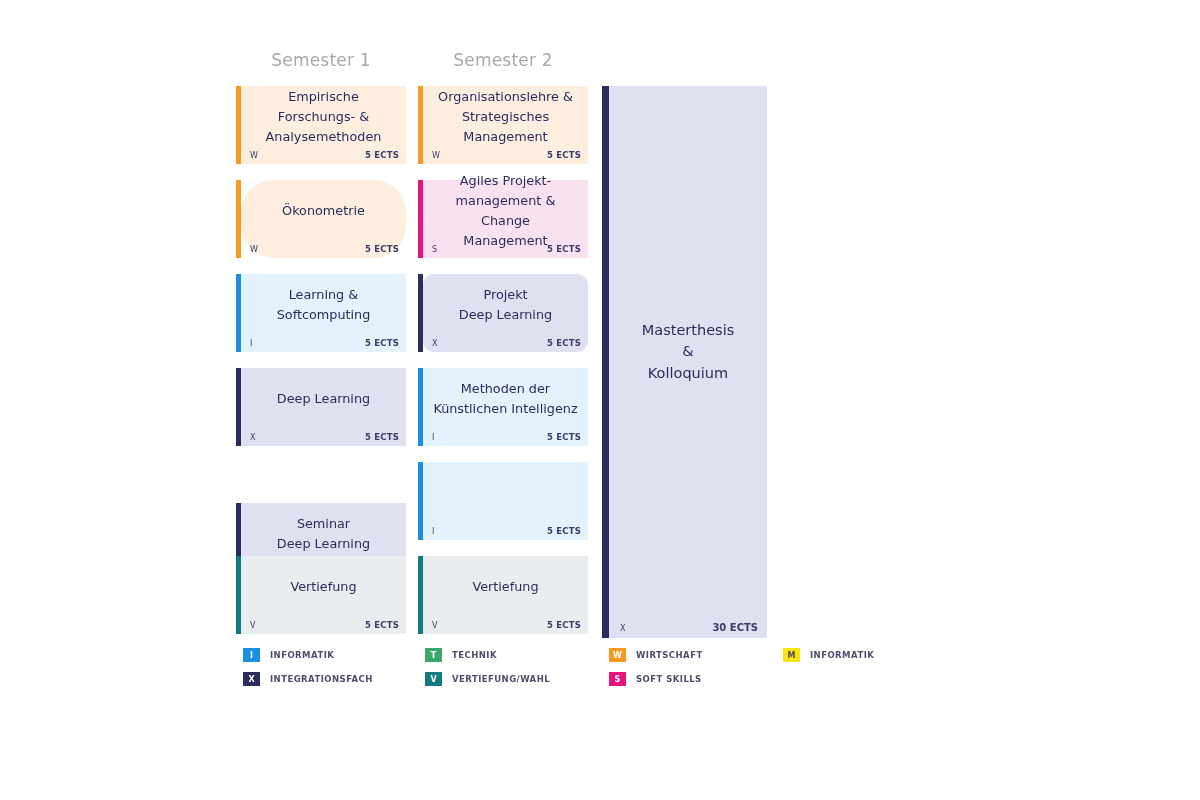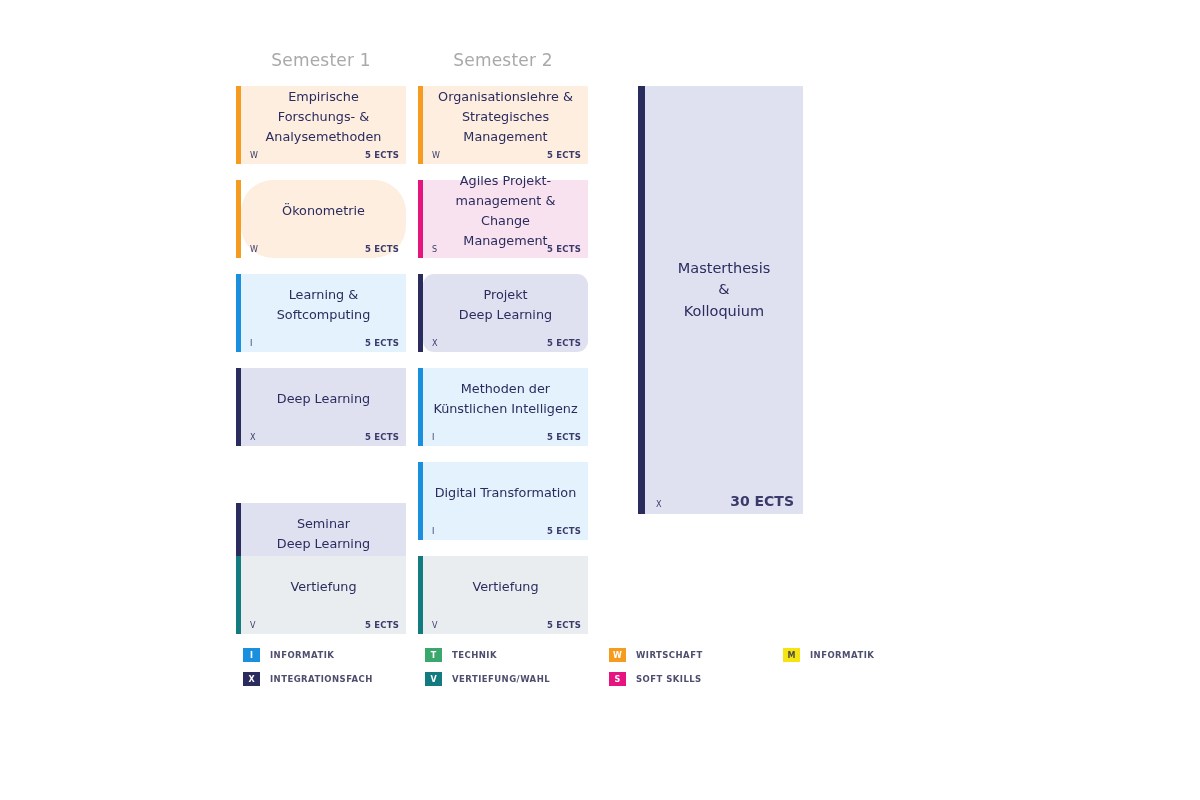--- a/index.html
+++ b/index.html
@@ -88,22 +88,21 @@
     color: #3a3b6b;
     letter-spacing: 0.2px;
   }
 
   
   #thesis-card {
     position: absolute;
     left: 602px;
     top: 86px;
     width: 165px;
-    height: 428px;
-    margin-left: 36px;
+    height: 552px;
   }
   #thesis-card .bar {
     position: absolute;
     left: 0; top: 0; bottom: 0;
     width: 7px;
   }
   #thesis-card .body {
     position: absolute;
     left: 7px; right: 0; top: 0; bottom: 0;
   }
@@ -124,21 +123,21 @@
     position: absolute;
     left: 11px;
     bottom: 5px;
     font-size: 8px;
     color: #3a3b6b;
   }
   #thesis-card .ects {
     position: absolute;
     right: 9px;
     bottom: 5px;
-    font-size: 14px;
+    font-size: 10px;
     font-weight: bold;
     color: #3a3b6b;
   }
 
   
   .legend-item {
     position: absolute;
     display: flex;
     align-items: center;
     height: 14px;
@@ -252,21 +251,20 @@
         <div class="bar" style="background: rgb(26, 143, 221);"></div>
         <div class="body" style="background: rgb(227, 242, 252);">
           <div class="title">Methoden der<br>Künstlichen Intelligenz</div>
           <div class="cat">I</div>
           <div class="ects">5 ECTS</div>
         </div>
       </div>
       <div class="card" style="left: 418px; top: 462px;">
         <div class="bar" style="background: rgb(26, 143, 221);"></div>
         <div class="body" style="background: rgb(227, 242, 252);">
-          <div class="title">Digital Transformation</div>
           <div class="cat">I</div>
           <div class="ects">5 ECTS</div>
         </div>
       </div>
       <div class="card" style="left: 418px; top: 556px;">
         <div class="bar" style="background: rgb(19, 123, 128);"></div>
         <div class="body" style="background: rgb(234, 237, 240);">
           <div class="title">Vertiefung</div>
           <div class="cat">V</div>
           <div class="ects">5 ECTS</div>

